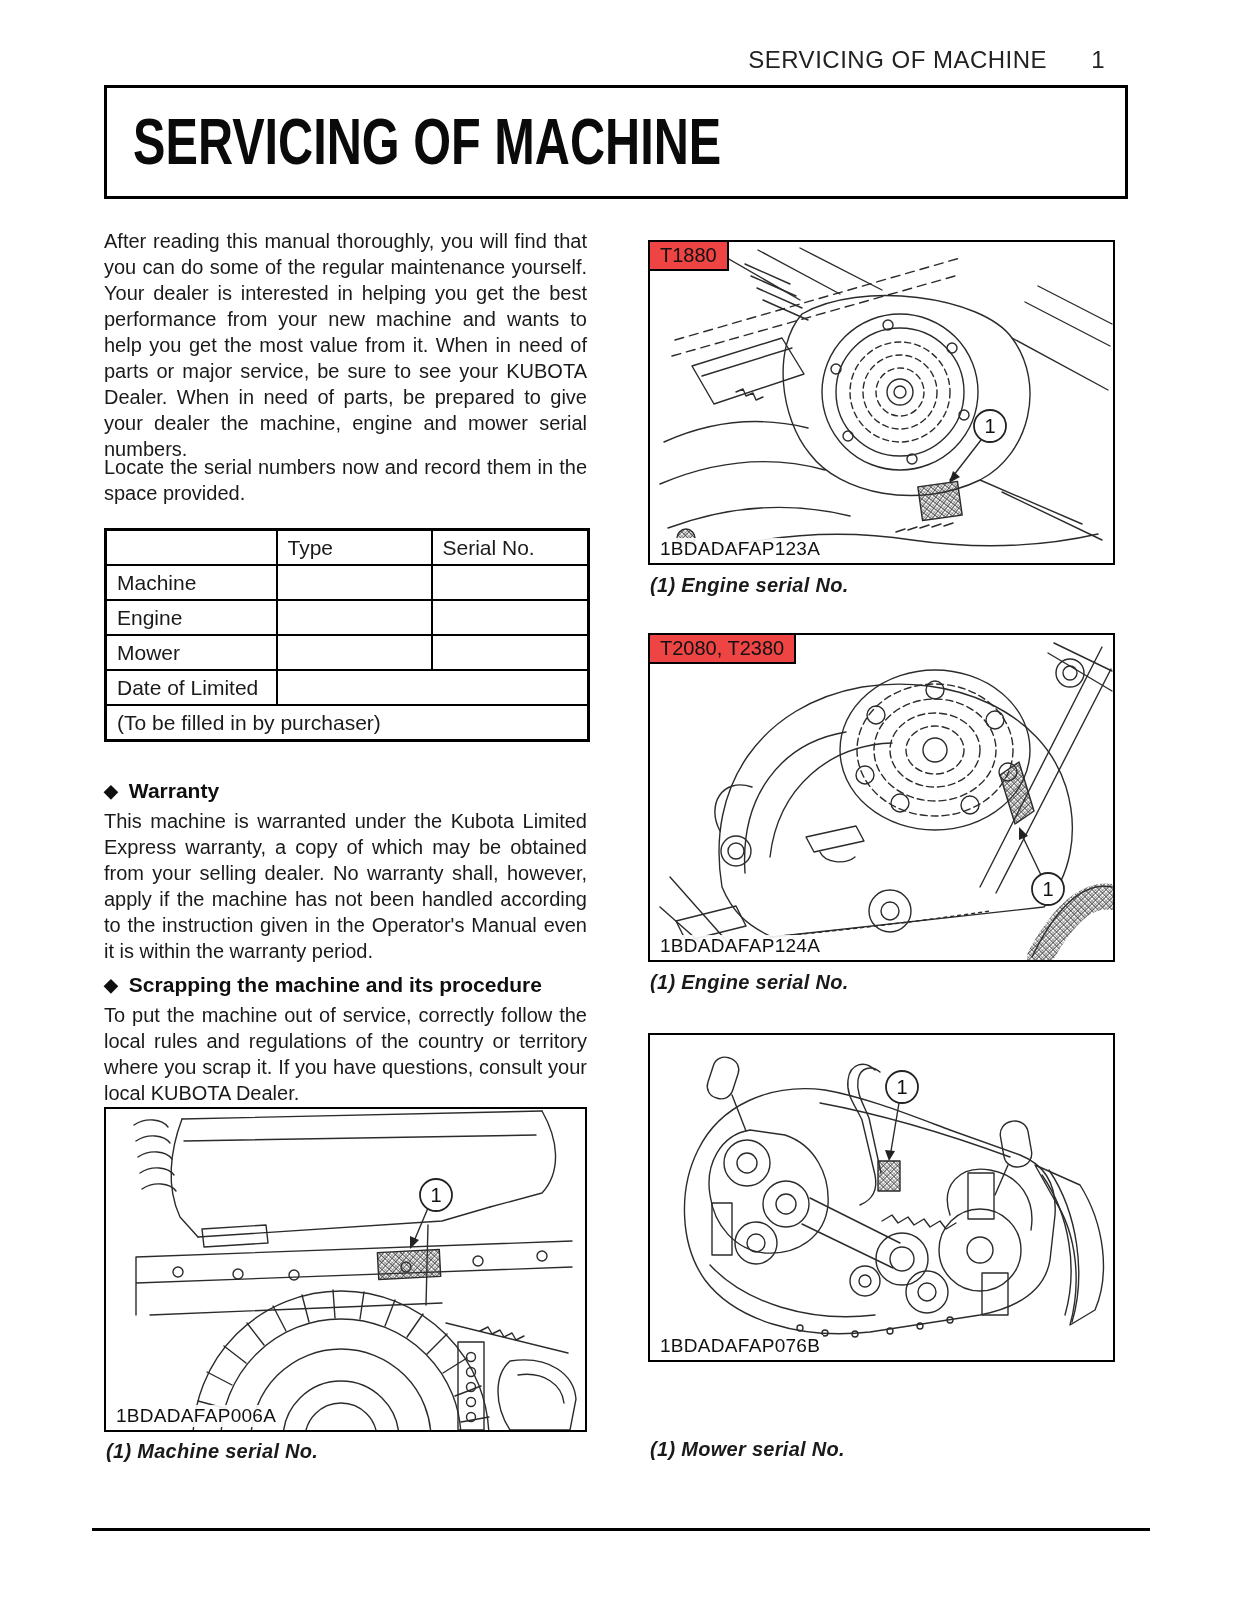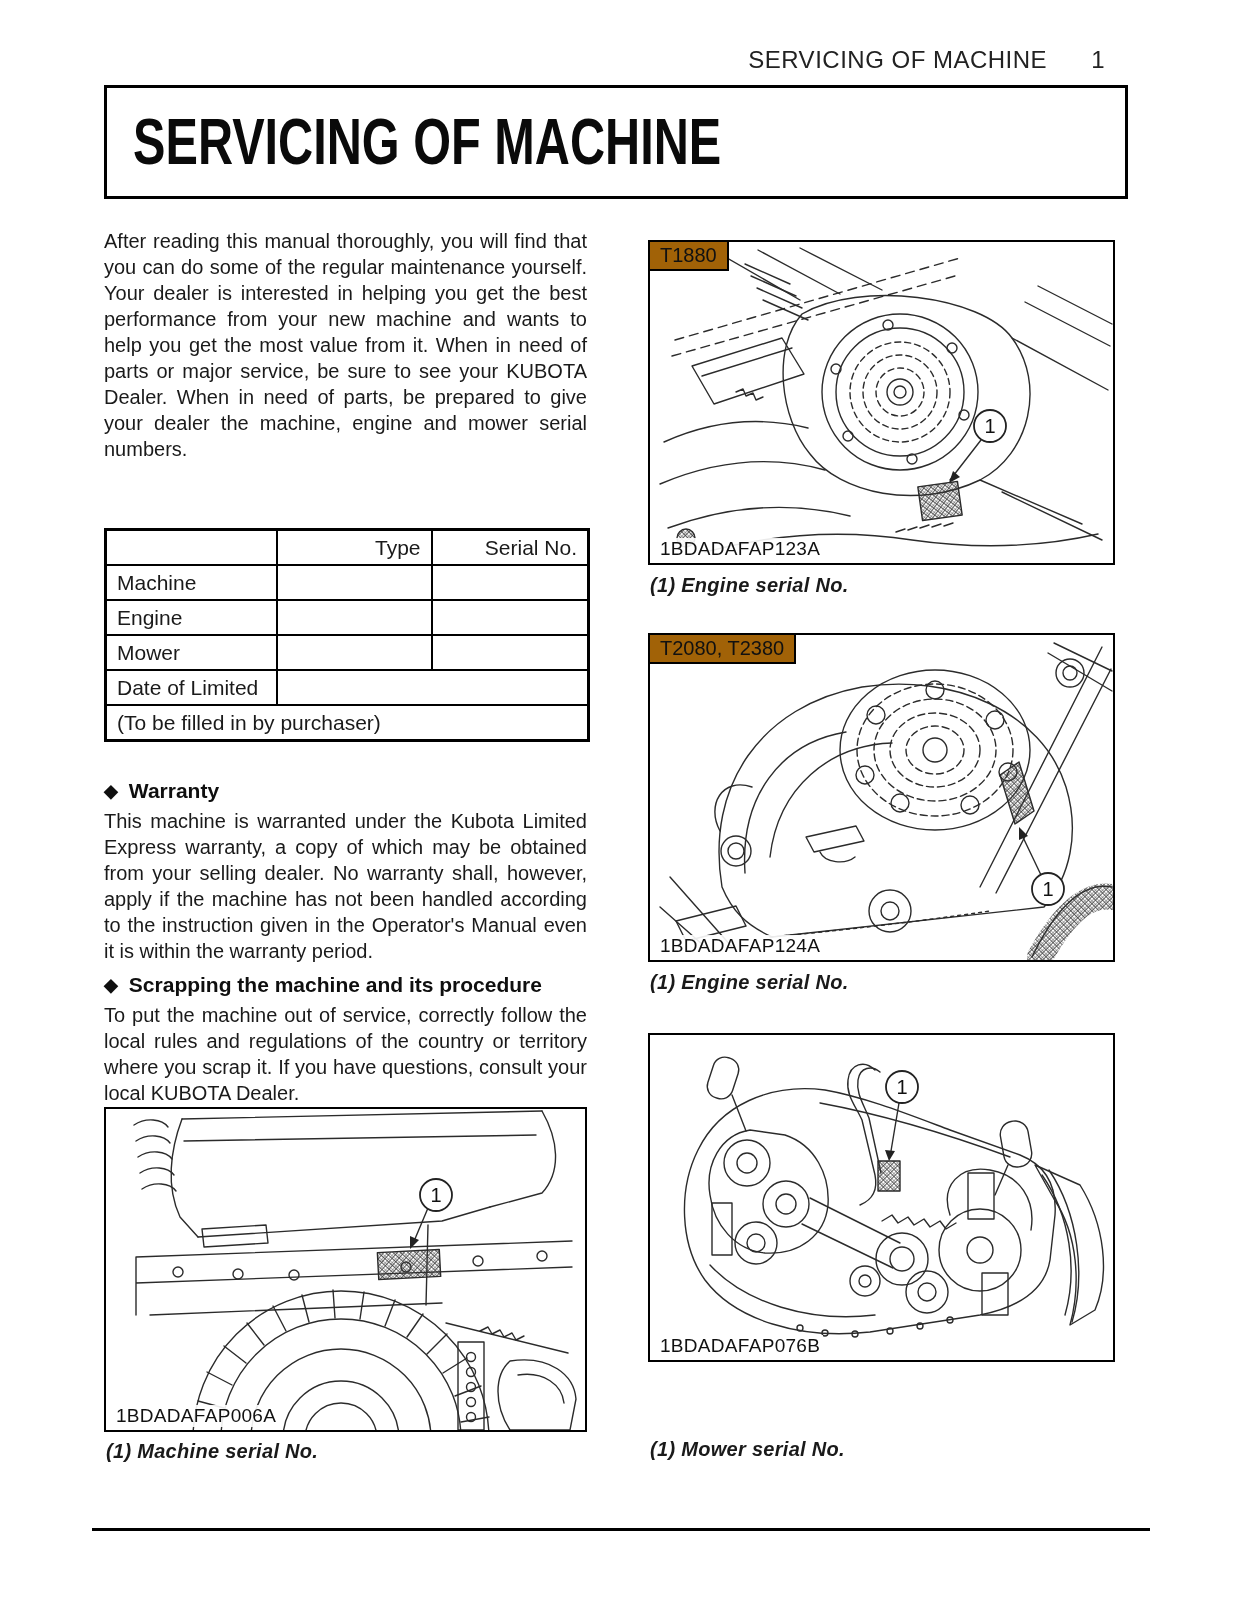--- a/index.html
+++ b/index.html
@@ -20,37 +20,37 @@
     transform:scaleX(0.76);transform-origin:left center;color:#0a0a0a;
   }
   .body-text{font-size:20px;line-height:26px;text-align:justify;margin:0;color:#1a1a1a;}
   #p1{position:absolute;left:104px;top:228px;width:483px;}
   #p2{position:absolute;left:104px;top:454px;width:483px;}
   table.record{
     position:absolute;left:104px;top:528px;width:483px;border-collapse:collapse;
     border:3px solid #000;font-size:21px;table-layout:fixed;background:#fff;color:#1a1a1a;
   }
   table.record td{border:2px solid #000;height:33px;padding:0 10px;vertical-align:middle;}
-  table.record td.hdr{text-align:right;}
+  table.record td.hdr{text-align:left;}
   .section{position:absolute;left:104px;width:483px;}
   #sec-warranty{top:779px;}
   #sec-scrapping{top:973px;}
   .sec-head{display:flex;align-items:center;gap:11px;font-size:21px;font-weight:bold;color:#0f0f0f;}
   .diamond{font-size:18px;line-height:1;}
   .sec-body{margin-top:5px;}
   .figure{
     position:absolute;border:2px solid #000;box-sizing:border-box;background:#fff;
   }
   #fig-t1880{left:648px;top:240px;width:467px;height:325px;}
   #fig-t2080{left:648px;top:633px;width:467px;height:329px;}
   #fig-mower{left:648px;top:1033px;width:467px;height:329px;}
   #fig-machine{left:104px;top:1107px;width:483px;height:325px;}
   .figure svg{position:absolute;left:0;top:0;width:100%;height:100%;}
   .model-tag{
-    position:absolute;top:-2px;left:-2px;border:2px solid #000;background:#a16207;
+    position:absolute;top:-2px;left:-2px;border:2px solid #000;background:#ef4444;
     font-size:20px;padding:1px 10px 2px 10px;line-height:24px;color:#111;z-index:3;
   }
   .fig-code{
     position:absolute;left:7px;bottom:3px;font-size:19px;color:#111;background:rgba(255,255,255,.9);
     padding:0 3px;z-index:3;letter-spacing:0.3px;
   }
   .fig-caption{position:absolute;font-style:italic;font-size:20px;color:#1a1a1a;letter-spacing:0.3px;font-weight:bold;}
   #cap-t1880{left:650px;top:574px;}
   #cap-t2080{left:650px;top:971px;}
   #cap-mower{left:650px;top:1438px;}
@@ -68,20 +68,21 @@
   <div class="running-header">
     <span>SERVICING OF MACHINE</span>
     <span>1</span>
   </div>
 
   <div class="title-box">
     <h1>SERVICING OF MACHINE</h1>
   </div>
 
   <p id="p1" class="body-text">After reading this manual thoroughly, you will find that you can do some of the regular maintenance yourself. Your dealer is interested in helping you get the best performance from your new machine and wants to help you get the most value from it. When in need of parts or major service, be sure to see your KUBOTA Dealer. When in need of parts, be prepared to give your dealer the machine, engine and mower serial numbers.</p>
+  <p id="p2" class="body-text">Locate the serial numbers now and record them in the space provided.</p>
 
   <table class="record">
     <colgroup>
         <col style="width:171px">
         <col style="width:155px">
         <col style="width:157px">
       </colgroup>
     <tbody>
         <tr>
       <td></td>

